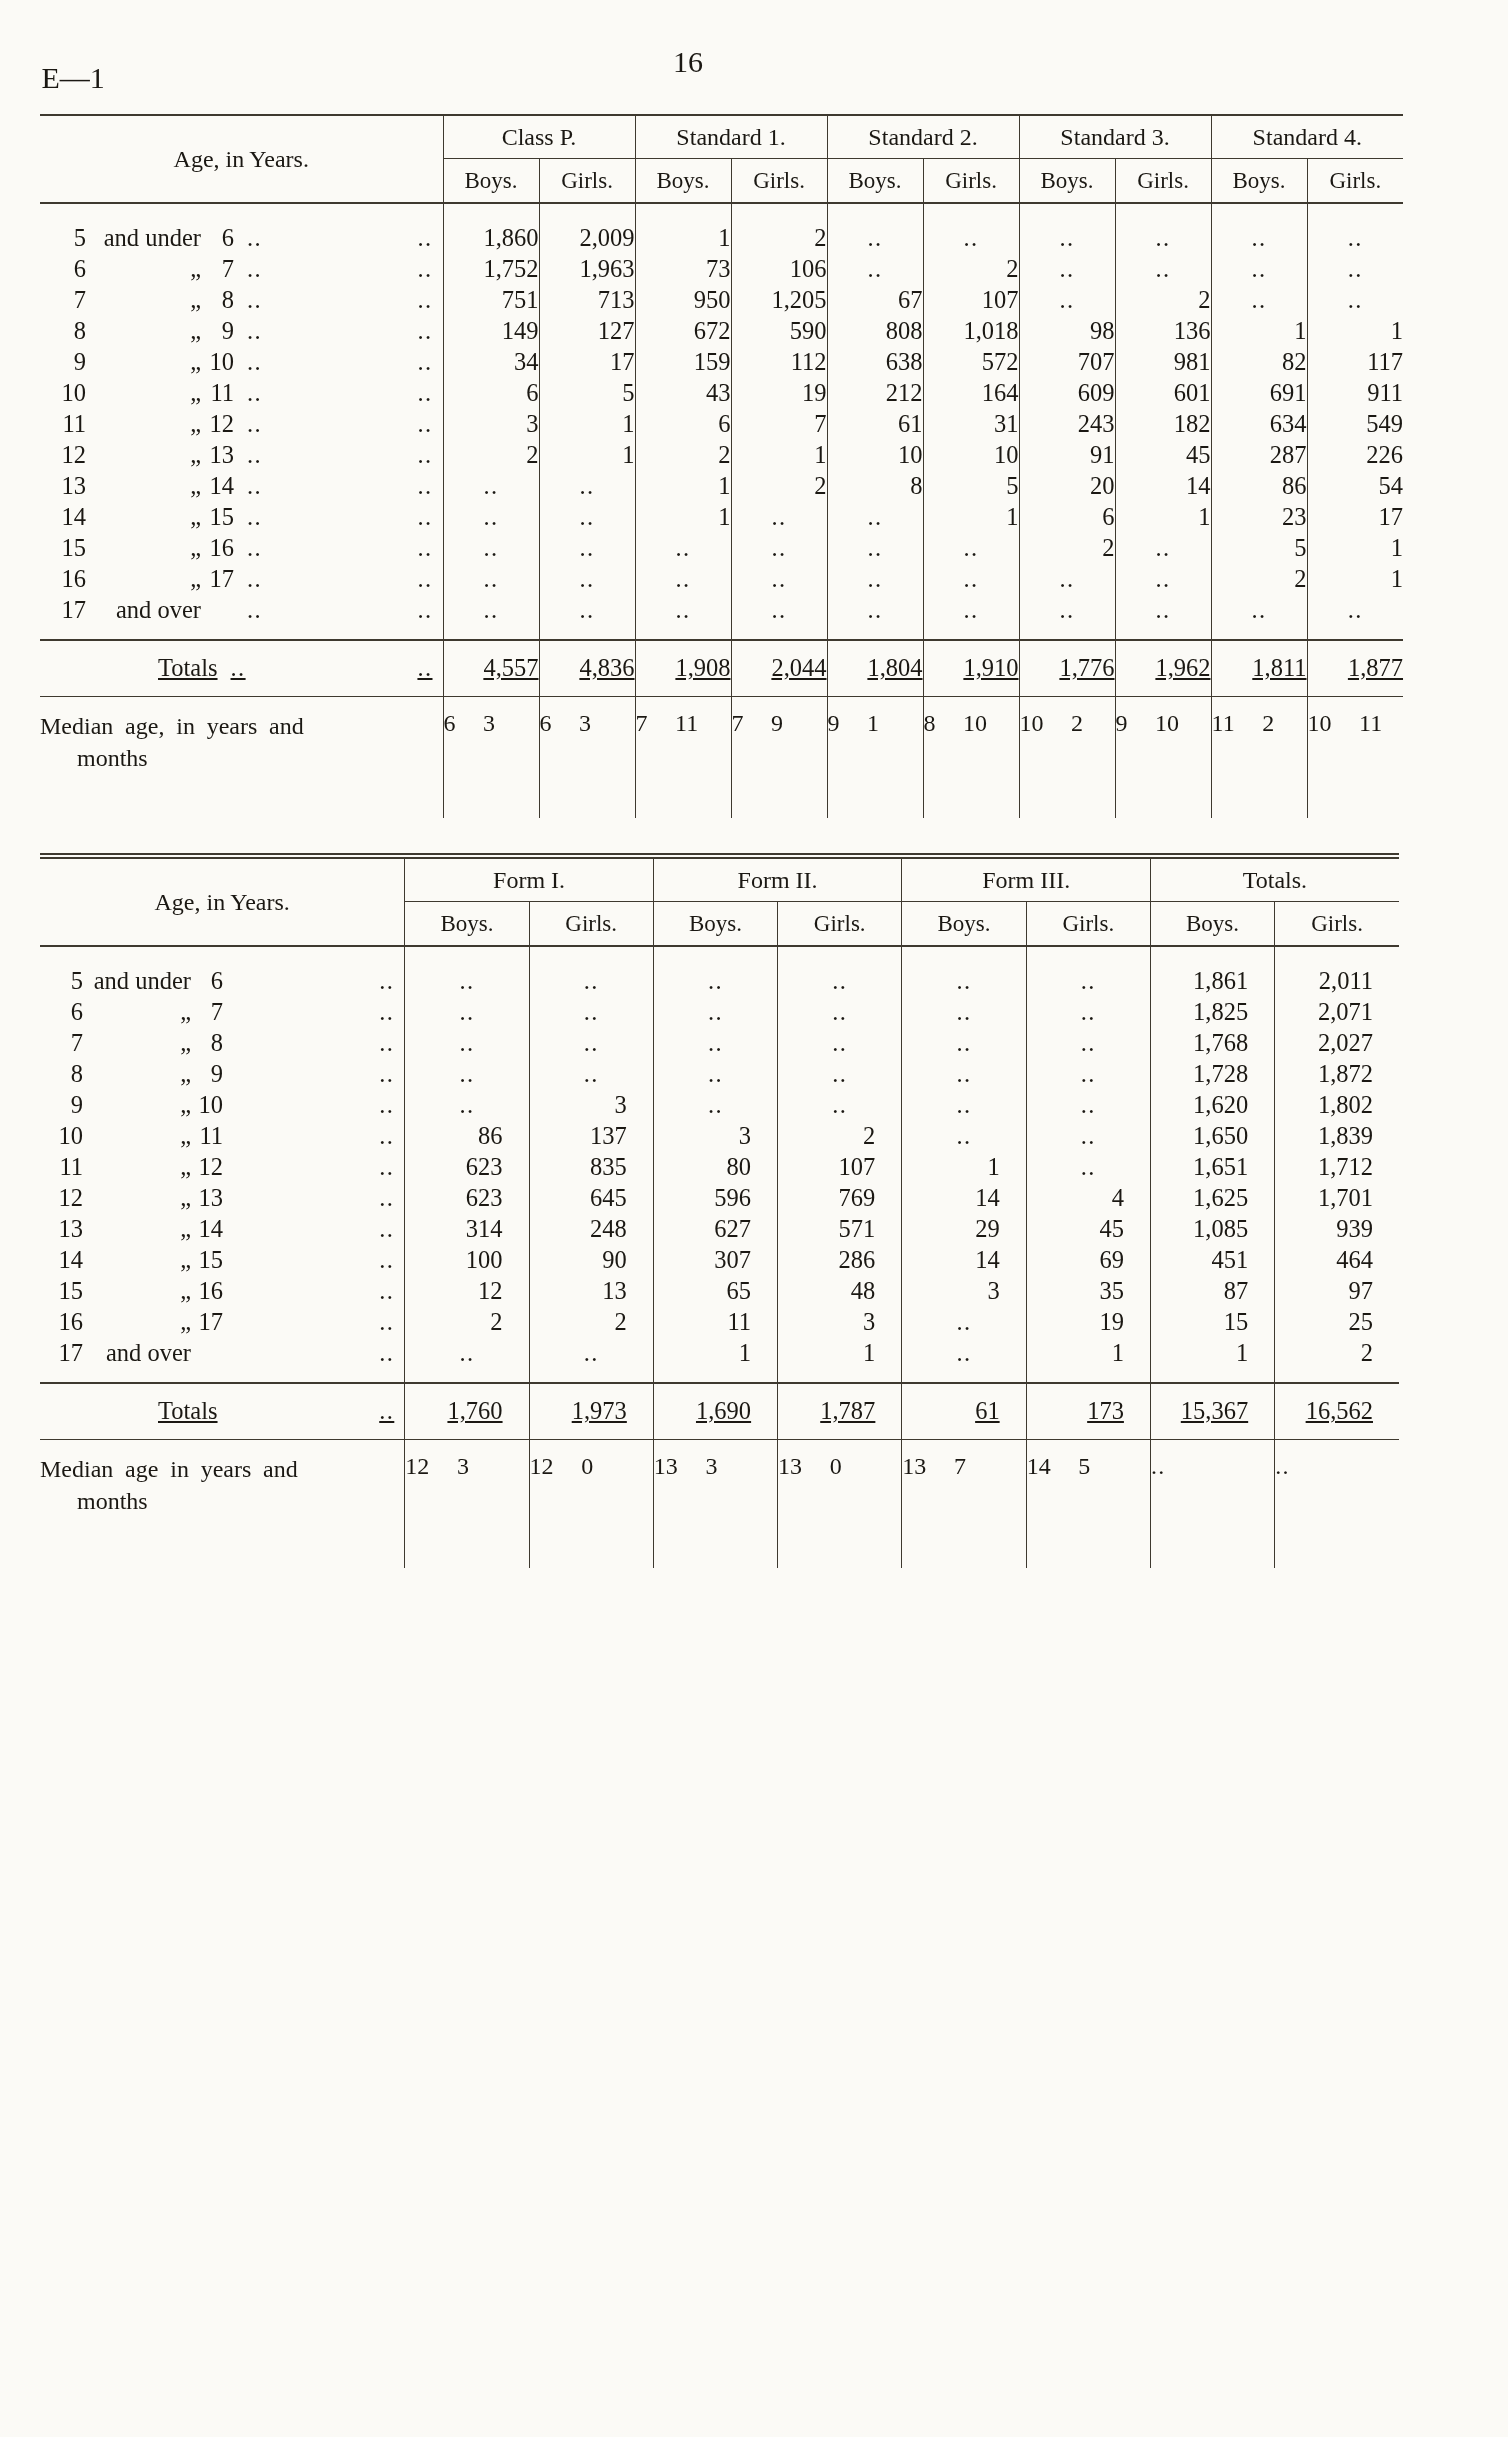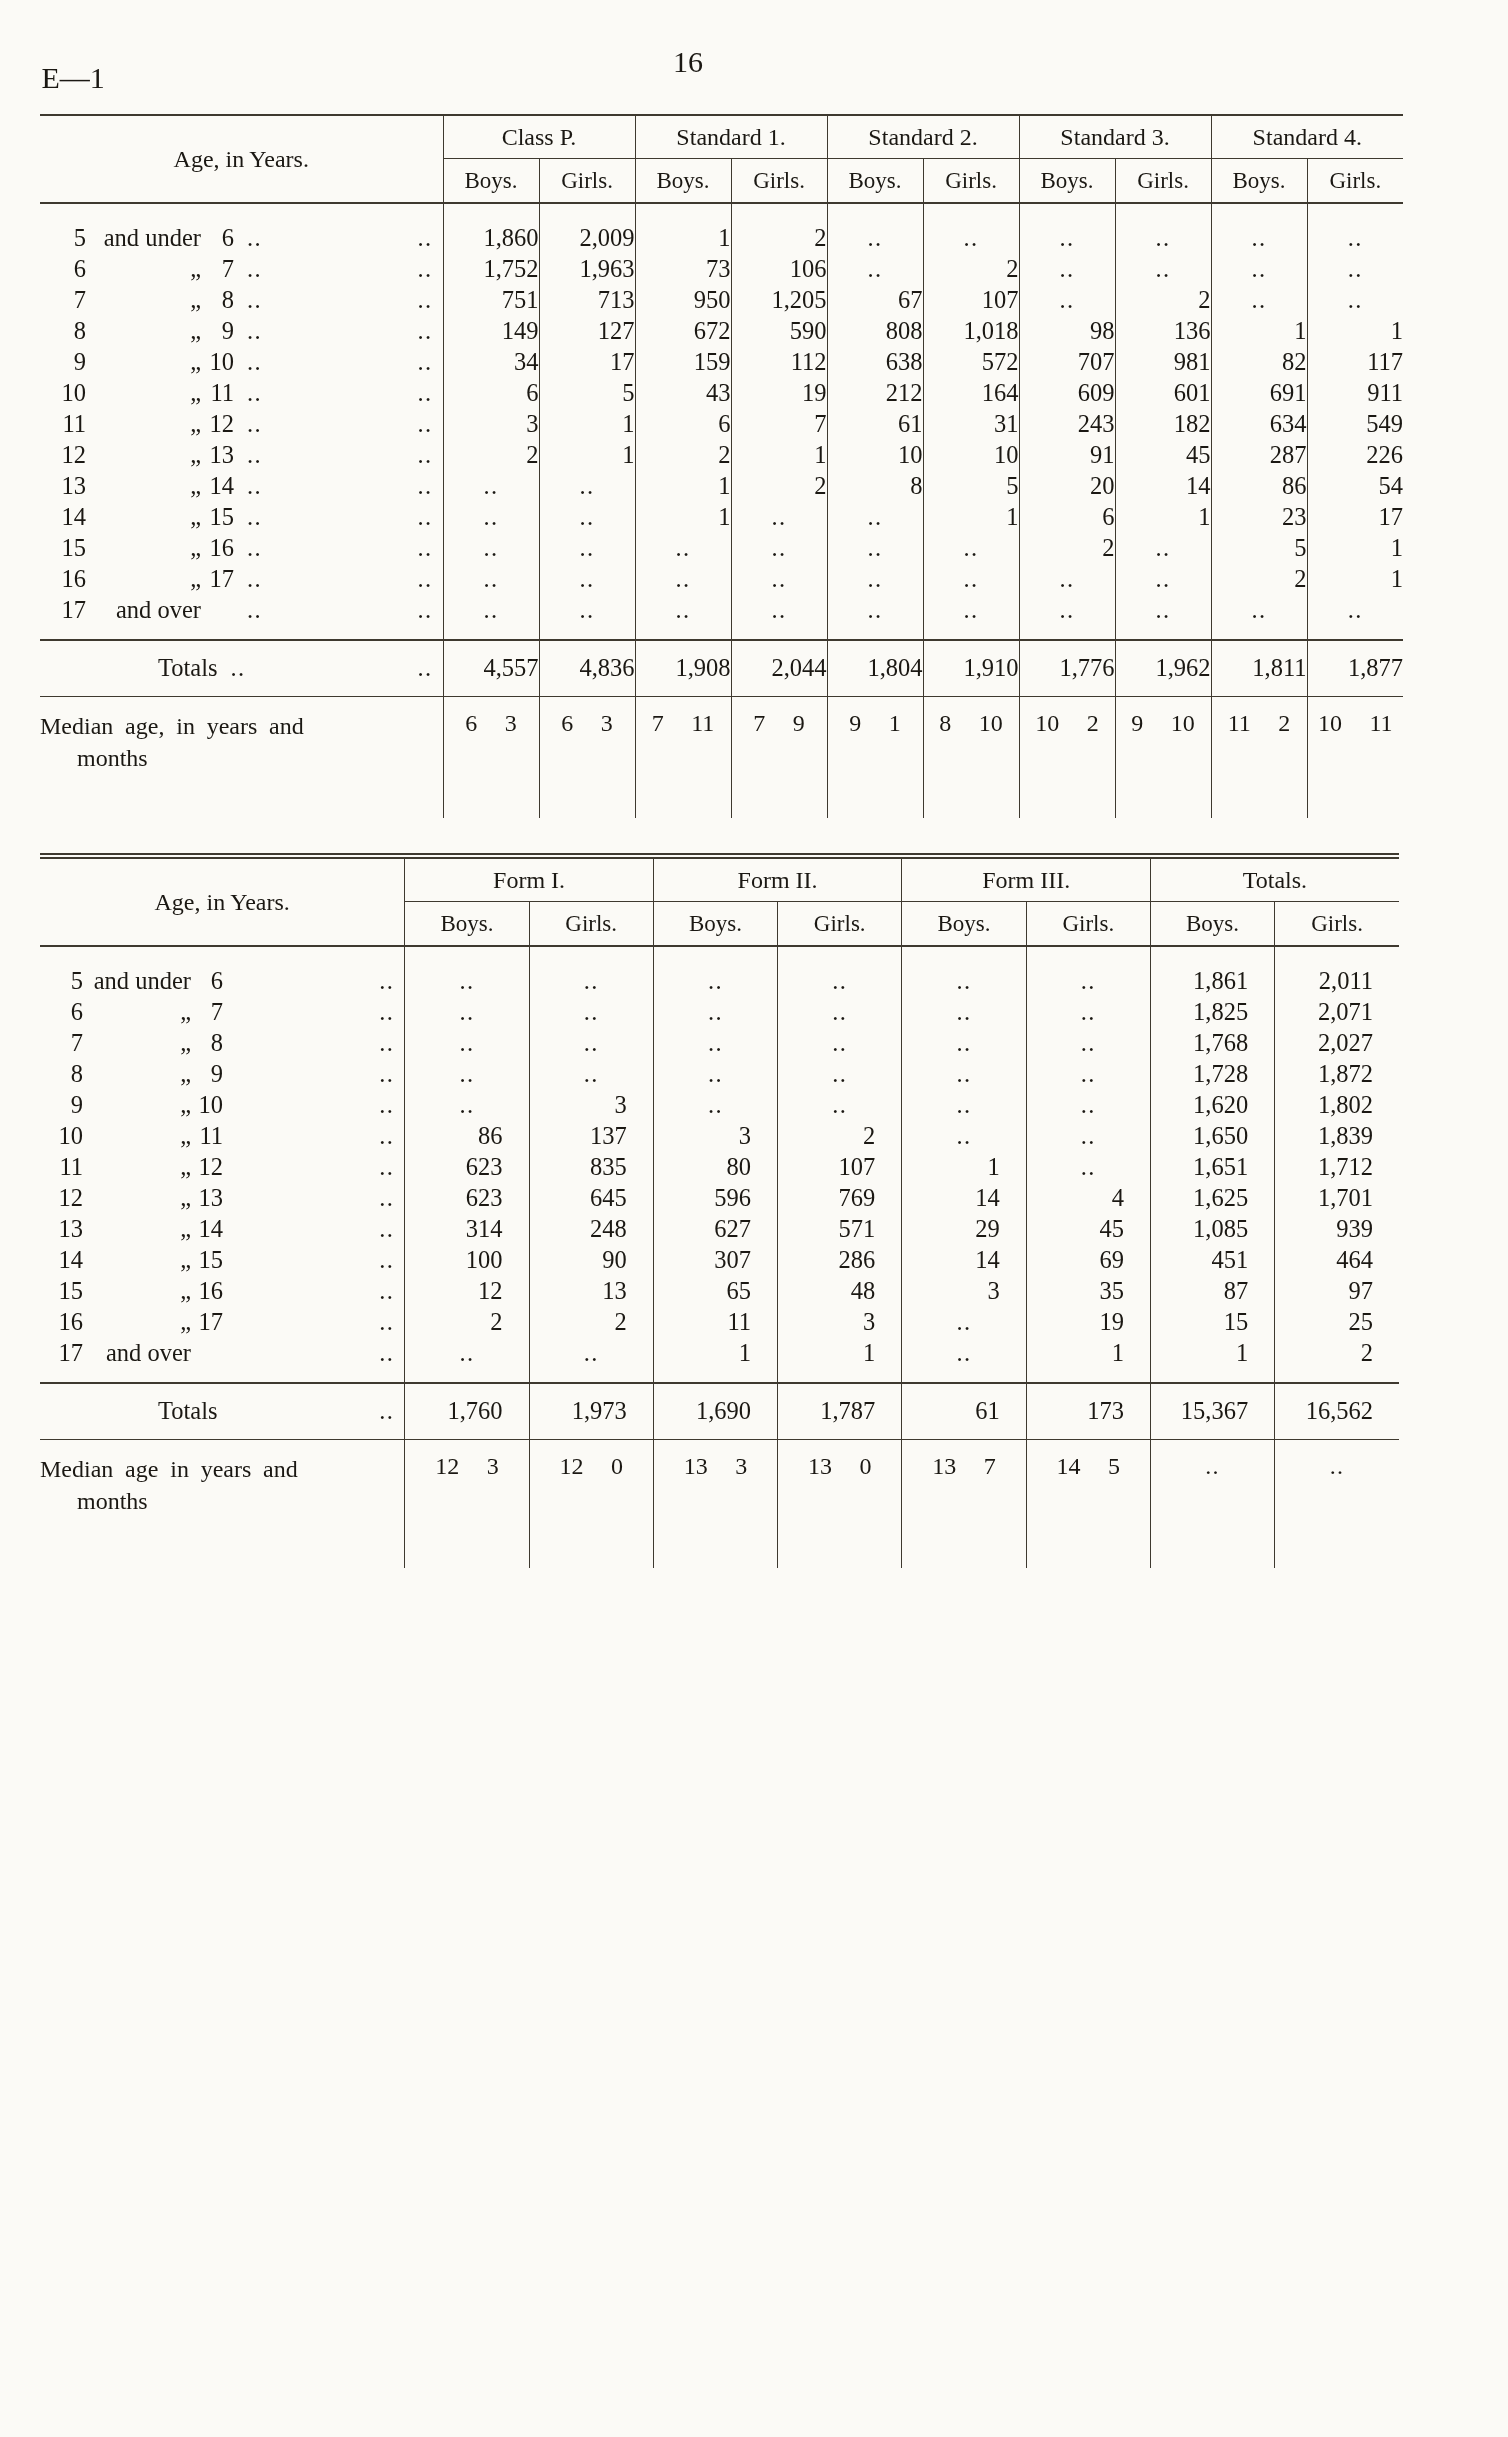--- a/index.html
+++ b/index.html
@@ -66,27 +66,27 @@
   .a-mid{width:115px;text-align:right;flex:none;}
   .a-end{width:33px;text-align:right;flex:none;}
   .t2 .a-start{width:33px;}
   .t2 .a-mid{width:108px;}
   .t2 .a-end{width:32px;}
   .a-d1{margin-left:13px;letter-spacing:1.4px;}
   .a-d2{margin-left:auto;letter-spacing:1.4px;}
   .t2 .aglabel .a-d1{margin-left:auto;}
 
   .totrow td{height:55px;font-size:24.5px;vertical-align:middle;
-    border-top:2.2px solid var(--rule);}
+    border-top:2.2px solid var(--rule);text-decoration:underline;}
   .tot-label{margin-left:108px;}
 
   .medrow td{height:108px;font-size:24px;vertical-align:top;padding-top:13px;
     border-top:1.8px solid var(--rule);margin-top:42px;}
   .t2 .medrow td{height:115px;}
-  .med{text-align:center;word-spacing:21.6px;}
+  .med{word-spacing:21.6px;}
   .med.dots-val{word-spacing:normal;letter-spacing:1.4px;}
   .medlabelcell{padding-left:5.8px;}
   .medlabel{box-sizing:border-box;width:320px;
     padding-left:37px;text-indent:-37px;word-spacing:5.8px;line-height:1.35;}
 </style>
 </head>
 <body>
 
 <div class="sheet">
 

